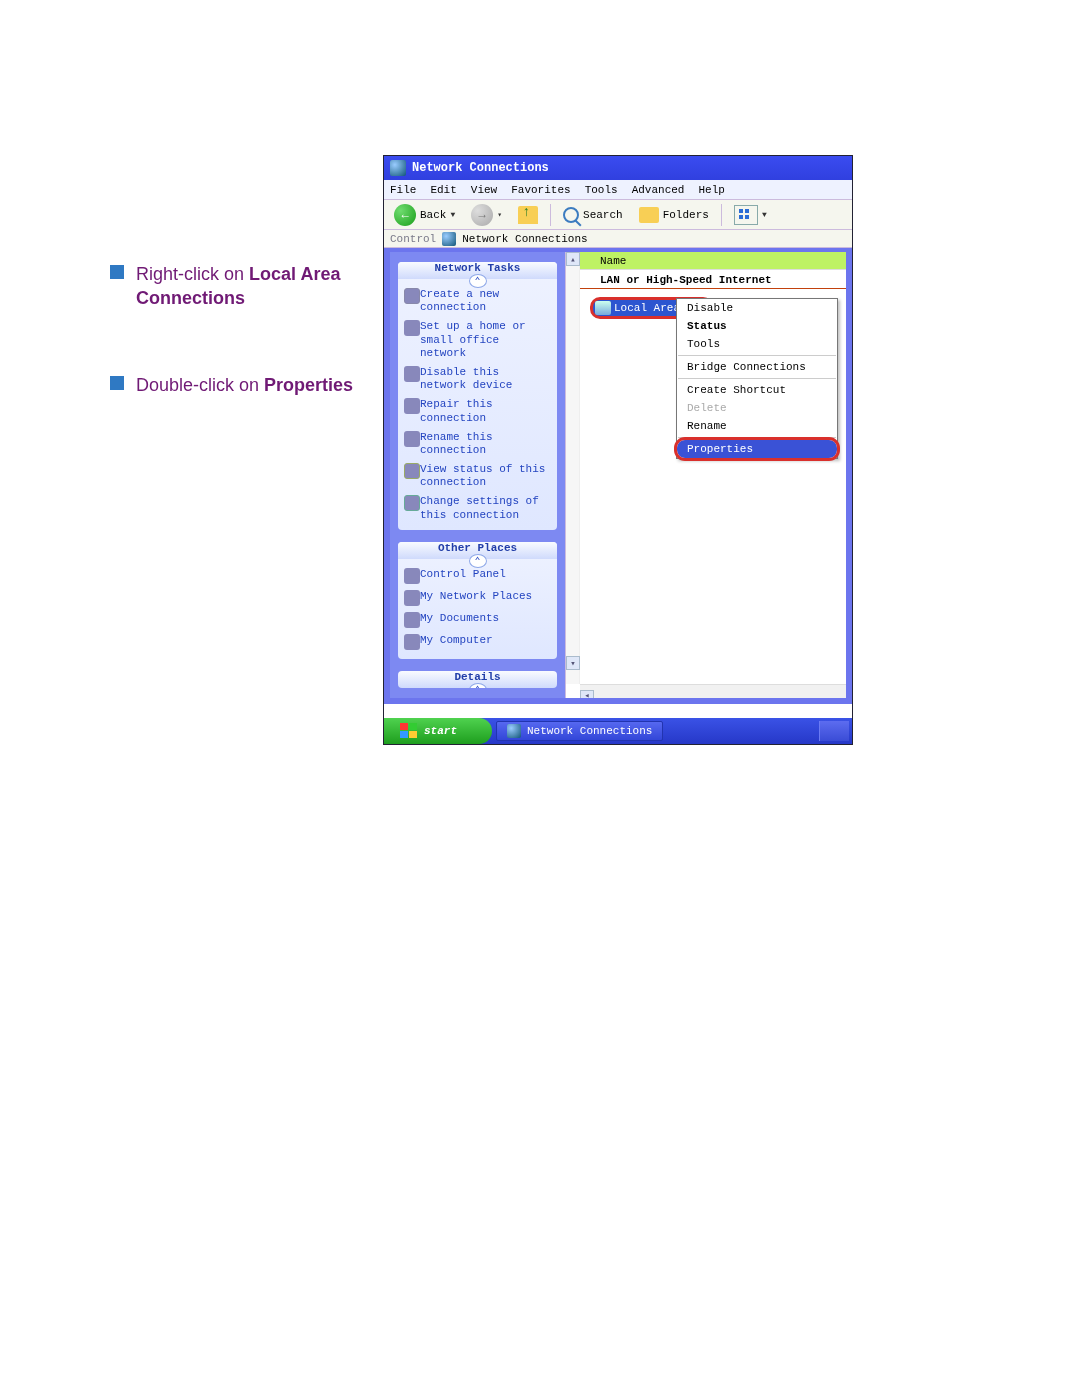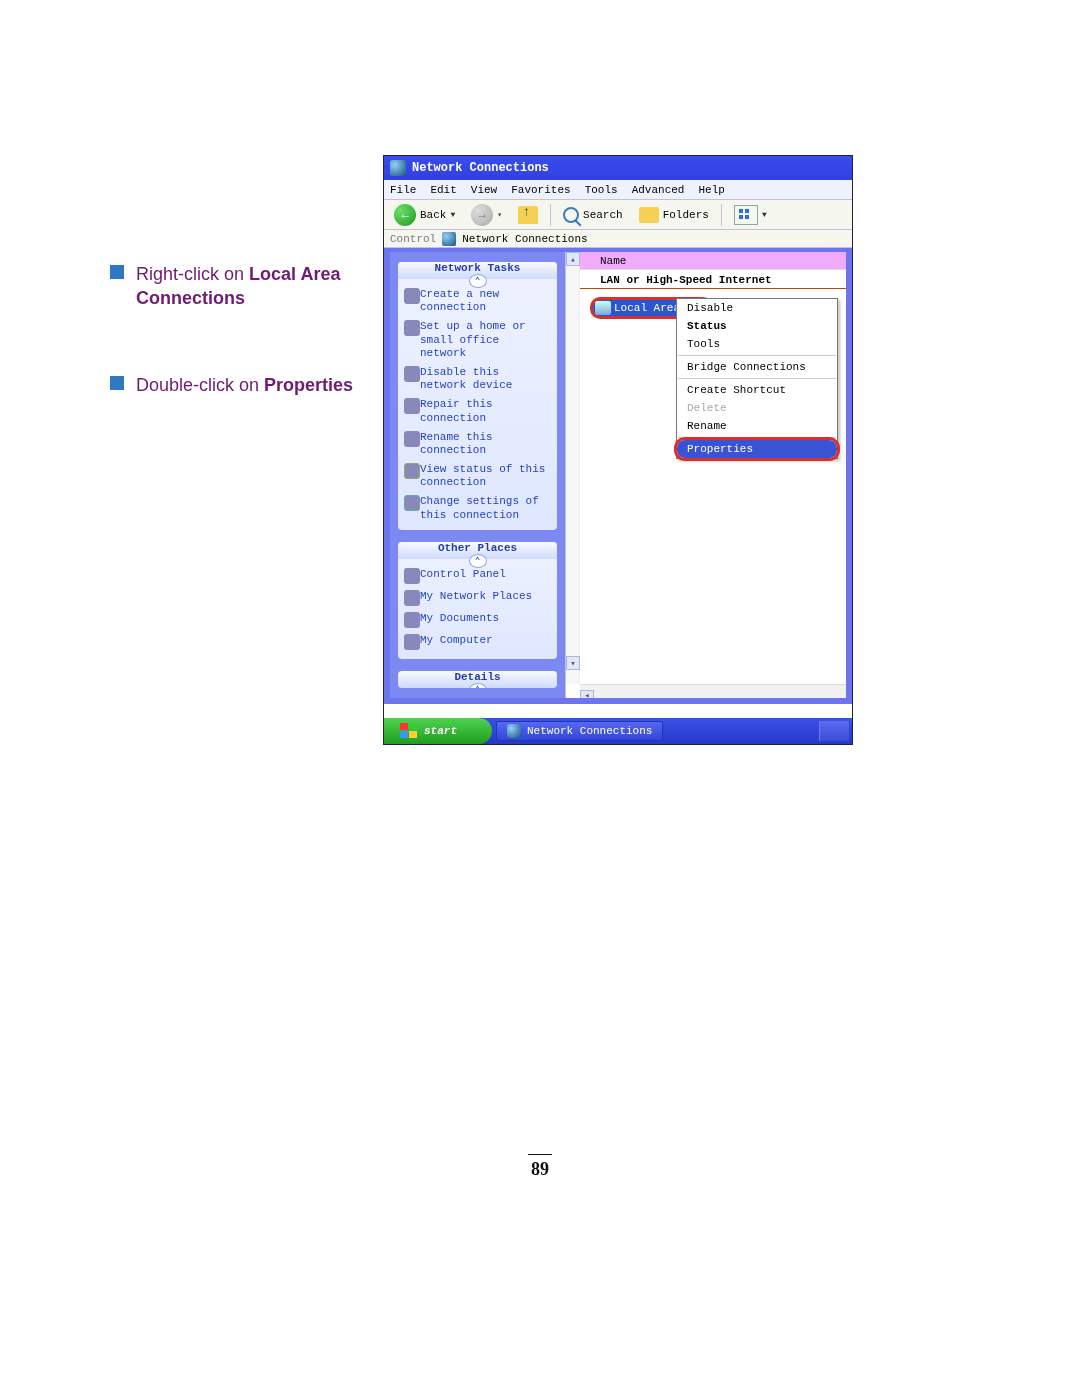--- a/index.html
+++ b/index.html
@@ -194,21 +194,21 @@
   .main-pane {
     flex: 1;
     background: #fff;
     position: relative;
     border-left: 1px solid #cbd;
     overflow: hidden;
   }
   .col-header {
     height: 18px; display:flex; align-items:center;
     font-size:11px; padding-left:20px;
-    border-bottom:1px solid #ddd; background:#f0abfc;
+    border-bottom:1px solid #ddd; background:#bef264;
   }
   .group-header {
     font-size:11px; font-weight:bold; padding:4px 0 2px 20px;
     border-bottom:1px solid #c2410c;
   }
   .conn-row { padding:8px 0 0 10px; display:flex; align-items:center; gap:4px; font-size:11px; }
   .lac-highlight {
     position: relative;
     display:inline-flex; align-items:center; gap:3px;
     background:#2c55d0; color:#fff; padding:1px 4px 1px 2px;
@@ -491,17 +491,14 @@
       <div class="task-btn">
         <span class="task-icon"></span>
         <span>Network Connections</span>
       </div>
       <div class="spacer"></div>
       <div class="tray"></div>
     </div>
 
   </div>
 
-  <div class="pagenum">
-    <span>89</span>
-  </div>
 
 </div>
 
 </body></html>

